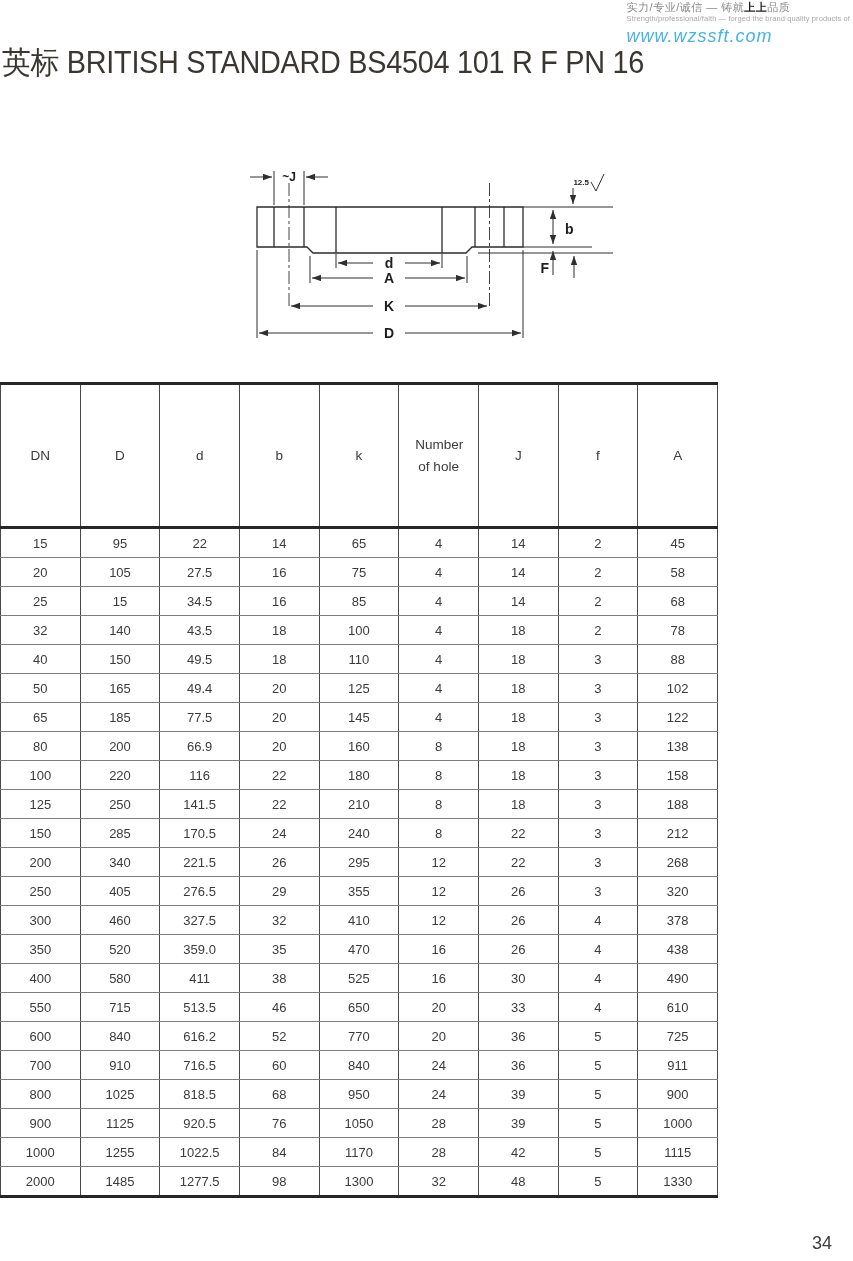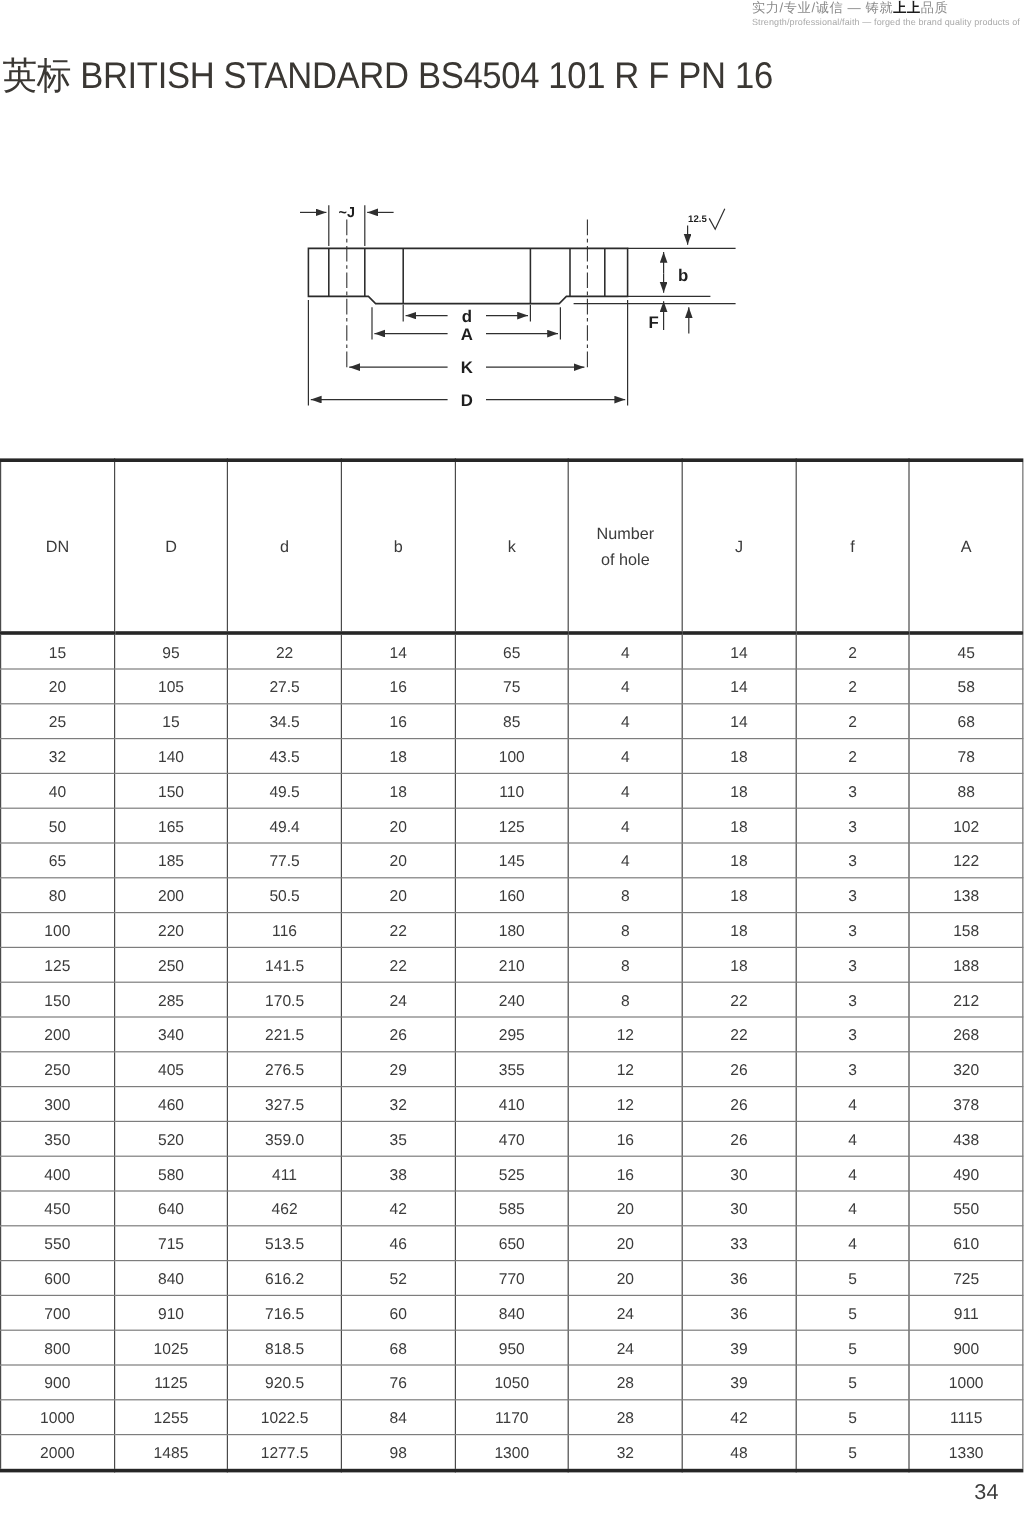--- a/index.html
+++ b/index.html
@@ -29,21 +29,21 @@
   .drawing .thin{stroke:#2f2f2f;stroke-width:1;fill:none;}
   .drawing .dashdot{stroke:#2f2f2f;stroke-width:.9;stroke-dasharray:13 3 3 3;fill:none;}
   .drawing .arrow{stroke:#2f2f2f;stroke-width:1;fill:none;}
   .drawing text{fill:#1e1e1e;font-family:"Liberation Sans",sans-serif;}
   .drawing .dim{font-size:14px;font-weight:bold;}
   .drawing .dimsm{font-size:12px;font-weight:bold;}
   .drawing .tiny{font-size:8px;font-weight:bold;}
 
   
   table.dim-table{
-    position:absolute;top:382px;left:0;width:853px;
+    position:absolute;top:382px;left:0;width:718px;
     border-collapse:collapse;table-layout:fixed;
     border-top:3px solid #262626;border-bottom:3px solid #262626;
   }
   table.dim-table th{
     height:141px;font-weight:400;font-size:13.5px;color:#3b3b3b;
     border-left:1px solid #4a4a4a;border-right:1px solid #4a4a4a;
     border-bottom:3px solid #262626;
     padding:0 16px;line-height:1.6;text-align:center;vertical-align:middle;
   }
   table.dim-table td{
@@ -58,20 +58,21 @@
   .page-num{position:absolute;top:1233px;right:21px;font-size:18px;color:#3d3d3d;}
 </style>
 </head>
 <body>
 
 <div class="page">
 
   <div class="brand">
     <div class="slogan-cn"><span>实力/专业/诚信 — 铸就</span><span class="b">上上</span><span>品质</span></div>
     <div class="slogan-en">Strength/professional/faith — forged the brand quality products of</div>
+    <div class="website">www.wzssft.com</div>
   </div>
 
   <h1 class="title">英标 BRITISH STANDARD BS4504 101 R F PN 16</h1>
 
   <svg class="drawing" width="640" height="210" viewBox="0 0 640 210">
     <defs>
       <marker id="ah" markerWidth="10" markerHeight="8" refX="9" refY="3.2" orient="auto" markerUnits="userSpaceOnUse">
         <path d="M0,0 L9,3.2 L0,6.4 Z" fill="#2f2f2f"></path>
       </marker>
     </defs>
@@ -234,21 +235,21 @@
           <td>20</td>
           <td>145</td>
           <td>4</td>
           <td>18</td>
           <td>3</td>
           <td>122</td>
         </tr>
         <tr>
           <td>80</td>
           <td>200</td>
-          <td>50.5</td>
+          <td>66.9</td>
           <td>20</td>
           <td>160</td>
           <td>8</td>
           <td>18</td>
           <td>3</td>
           <td>138</td>
         </tr>
         <tr>
           <td>100</td>
           <td>220</td>
@@ -331,31 +332,20 @@
           <td>580</td>
           <td>411</td>
           <td>38</td>
           <td>525</td>
           <td>16</td>
           <td>30</td>
           <td>4</td>
           <td>490</td>
         </tr>
         <tr>
-          <td>450</td>
-          <td>640</td>
-          <td>462</td>
-          <td>42</td>
-          <td>585</td>
-          <td>20</td>
-          <td>30</td>
-          <td>4</td>
-          <td>550</td>
-        </tr>
-        <tr>
           <td>550</td>
           <td>715</td>
           <td>513.5</td>
           <td>46</td>
           <td>650</td>
           <td>20</td>
           <td>33</td>
           <td>4</td>
           <td>610</td>
         </tr>

